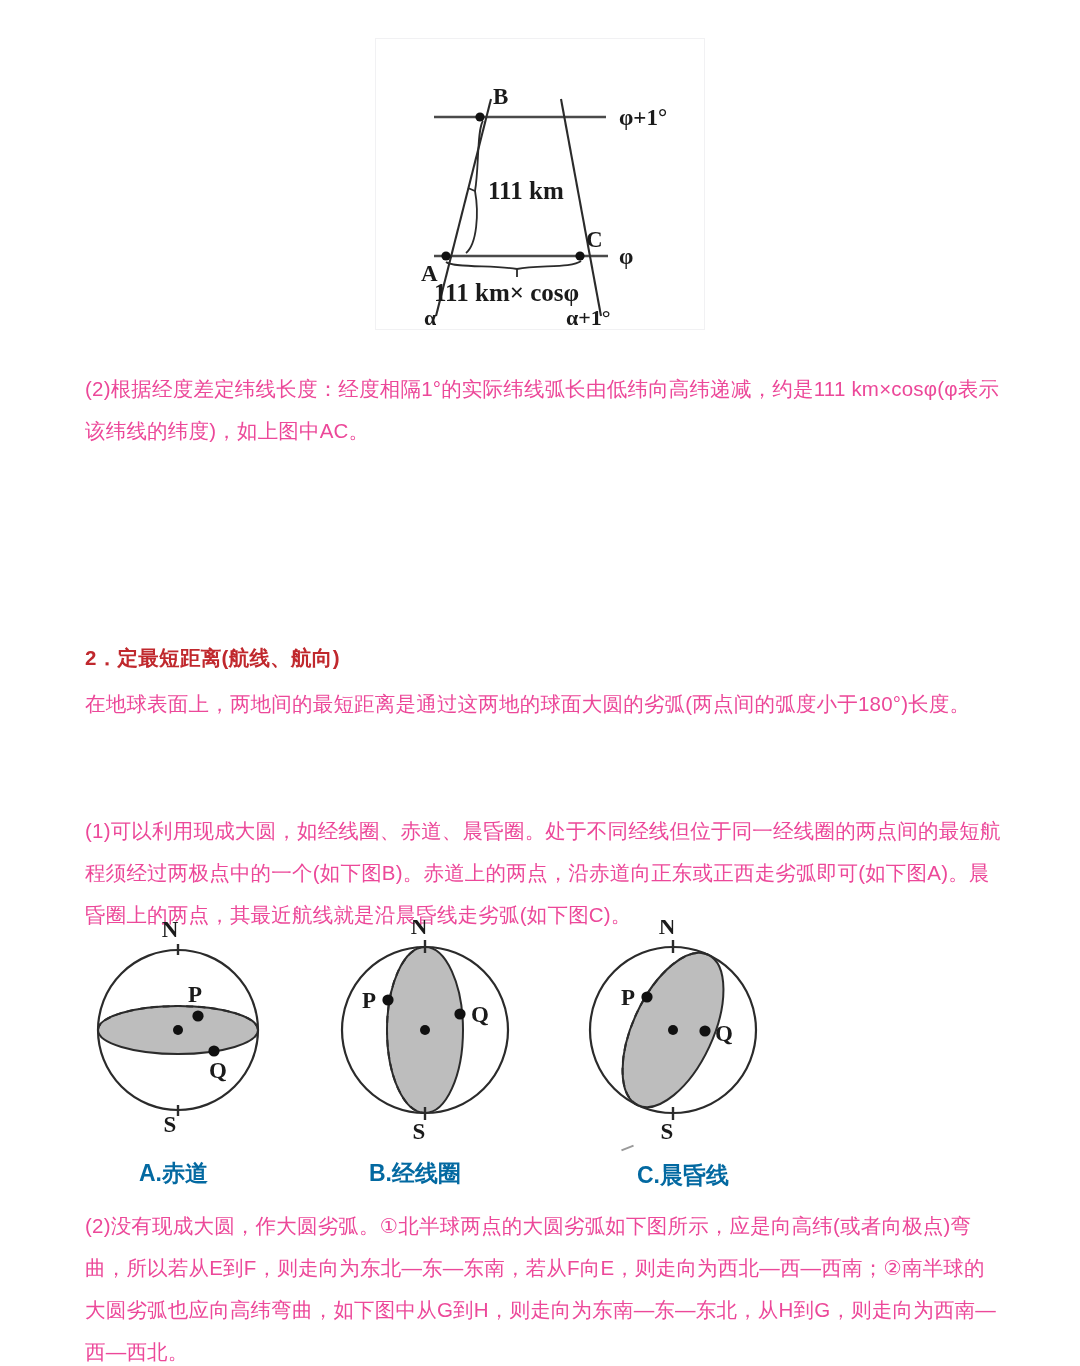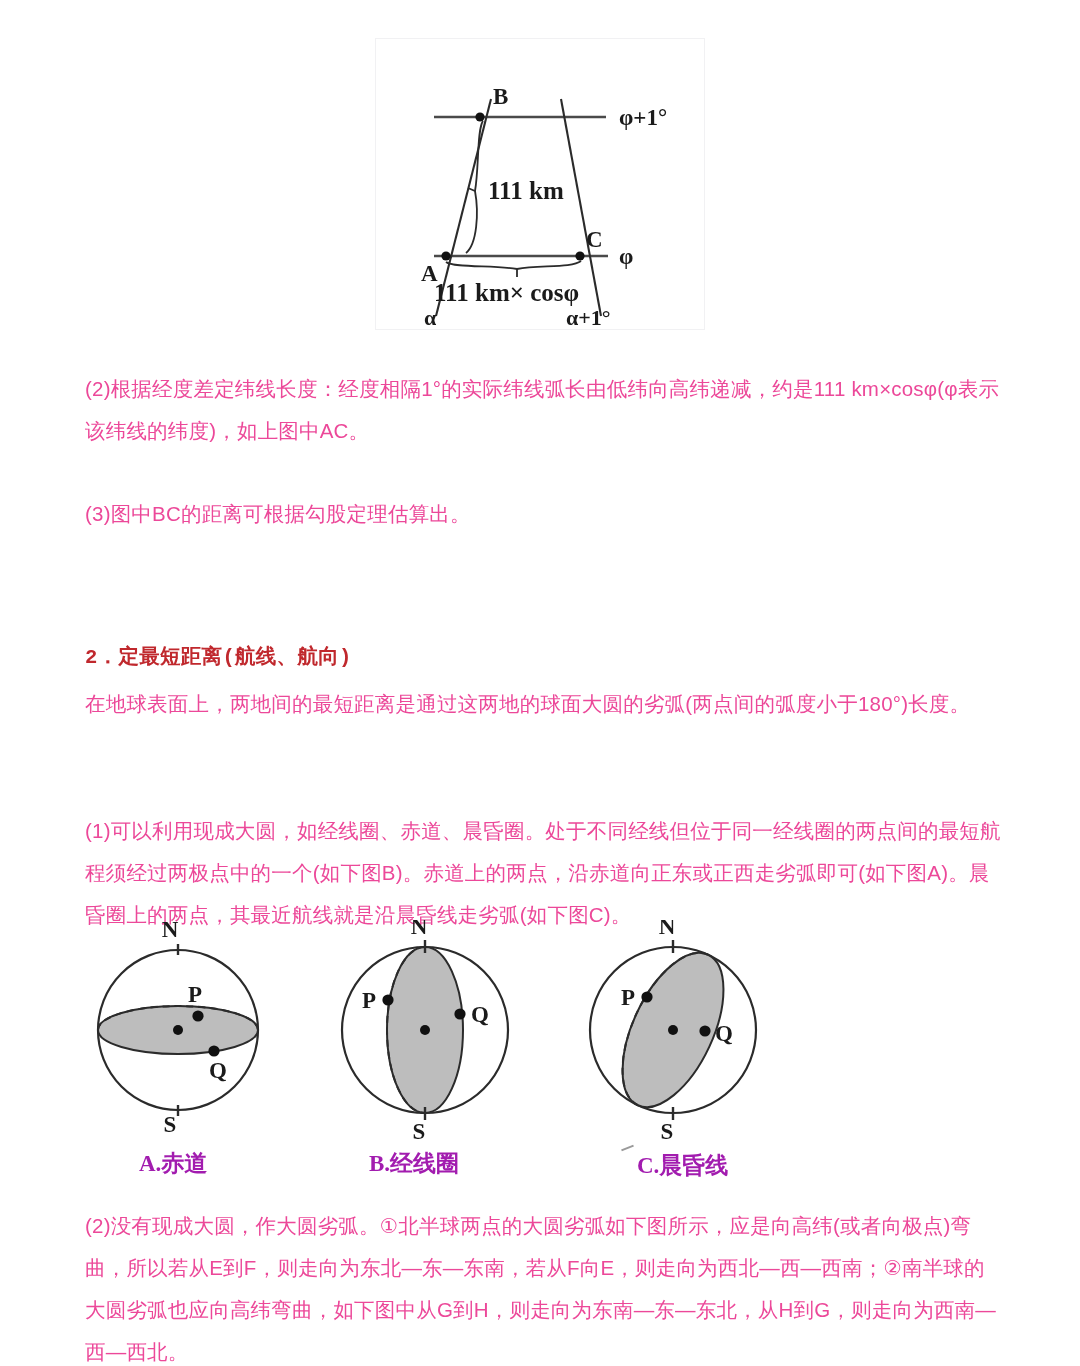--- a/index.html
+++ b/index.html
@@ -50,40 +50,40 @@
 
   .heading-red {
     position: absolute;
     left: 85px;
     width: 920px;
     font-size: 20.5px;
     line-height: 34px;
     font-weight: bold;
     color: #c0282d;
     letter-spacing: 0.3px;
-    font-family: Liberation Mono, monospace;
   }
 
   
   .fig-spheres {
     position: absolute;
     left: 85px;
     top: 920px;
     width: 830px;
     height: 262px;
   }
   .fig-spheres svg { display: block; }
 
   .sphere-caption {
     position: absolute;
-    font-family: Liberation Serif, serif;
+    font-family: Liberation Sans, sans-serif;
     font-weight: bold;
     font-size: 23px;
-    color: #a21caf;
+    color: #0369a1;
     white-space: nowrap;
+    margin-top: 10px;
   }
   .cap-a { left: 139px; top: 1148px; }
   .cap-b { left: 369px; top: 1148px; }
   .cap-c { left: 637px; top: 1150px; text-align: center; }
   .cap-c-tick {
     position: absolute;
     left: 621px;
     top: 1147px;
     width: 13px;
     height: 2px;
@@ -134,21 +134,20 @@
       <text class="serifb" x="48" y="286" font-size="22">α</text>
       <text class="serifb" x="190" y="286" font-size="22">α+1°</text>
 
       <text class="serifb" x="112" y="160" font-size="25">111 km</text>
       <text class="serifb" x="58" y="262" font-size="25">111 km× cosφ</text>
     </svg>
   </div>
 
   <div class="para" style="top:368px;">(2)根据经度差定纬线长度：经度相隔1°的实际纬线弧长由低纬向高纬递减，约是111 km×cosφ(φ表示该纬线的纬度)，如上图中AC。</div>
 
-  <div class="para" style="top:493px;">(3)图中BC的距离可根据勾股定理估算出。</div>
 
 
   <div class="heading-red" style="top:641px;">2．定最短距离(航线、航向)</div>
 
   <div class="para" style="top:683px;">在地球表面上，两地间的最短距离是通过这两地的球面大圆的劣弧(两点间的弧度小于180°)长度。</div>
 
   <div class="para" style="top:810px;">(1)可以利用现成大圆，如经线圈、赤道、晨昏圈。处于不同经线但位于同一经线圈的两点间的最短航程须经过两极点中的一个(如下图B)。赤道上的两点，沿赤道向正东或正西走劣弧即可(如下图A)。晨昏圈上的两点，其最近航线就是沿晨昏线走劣弧(如下图C)。</div>
 
   <div class="fig-spheres">
     <svg width="830" height="262" viewBox="0 0 830 262">

